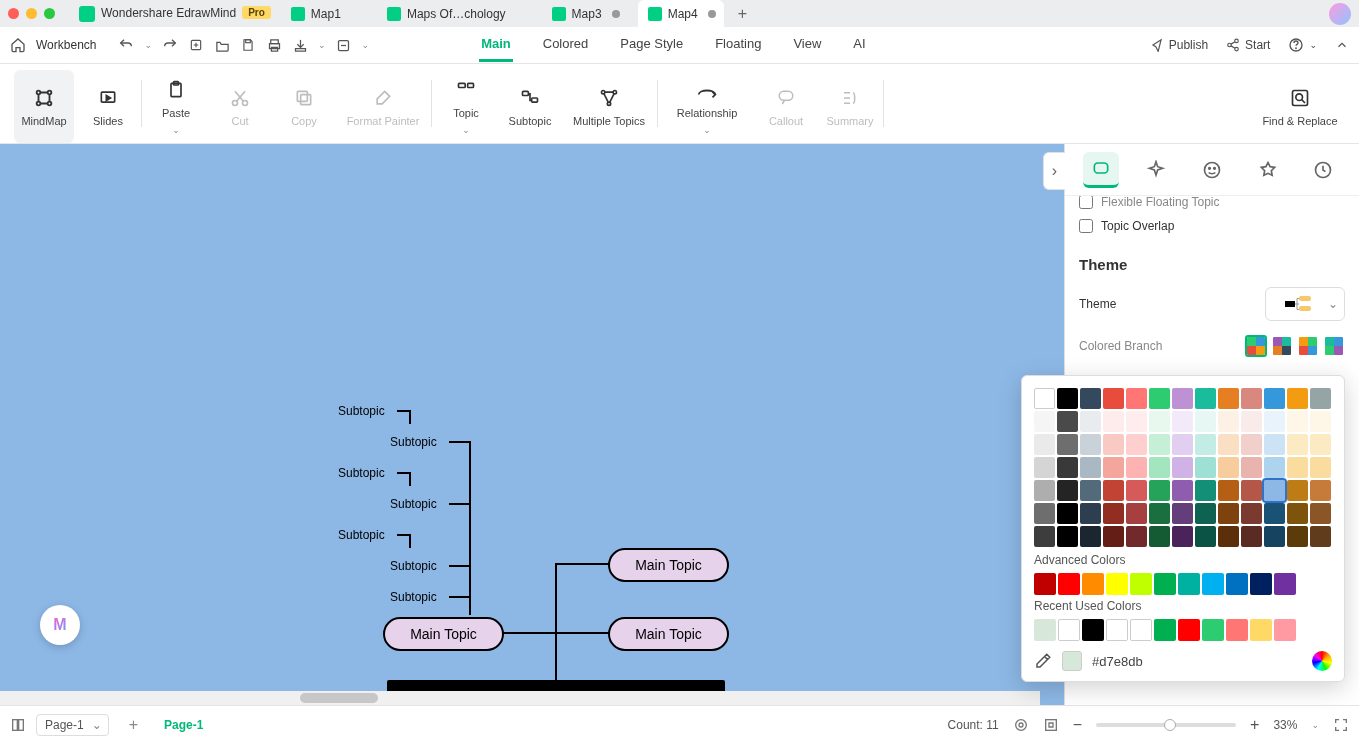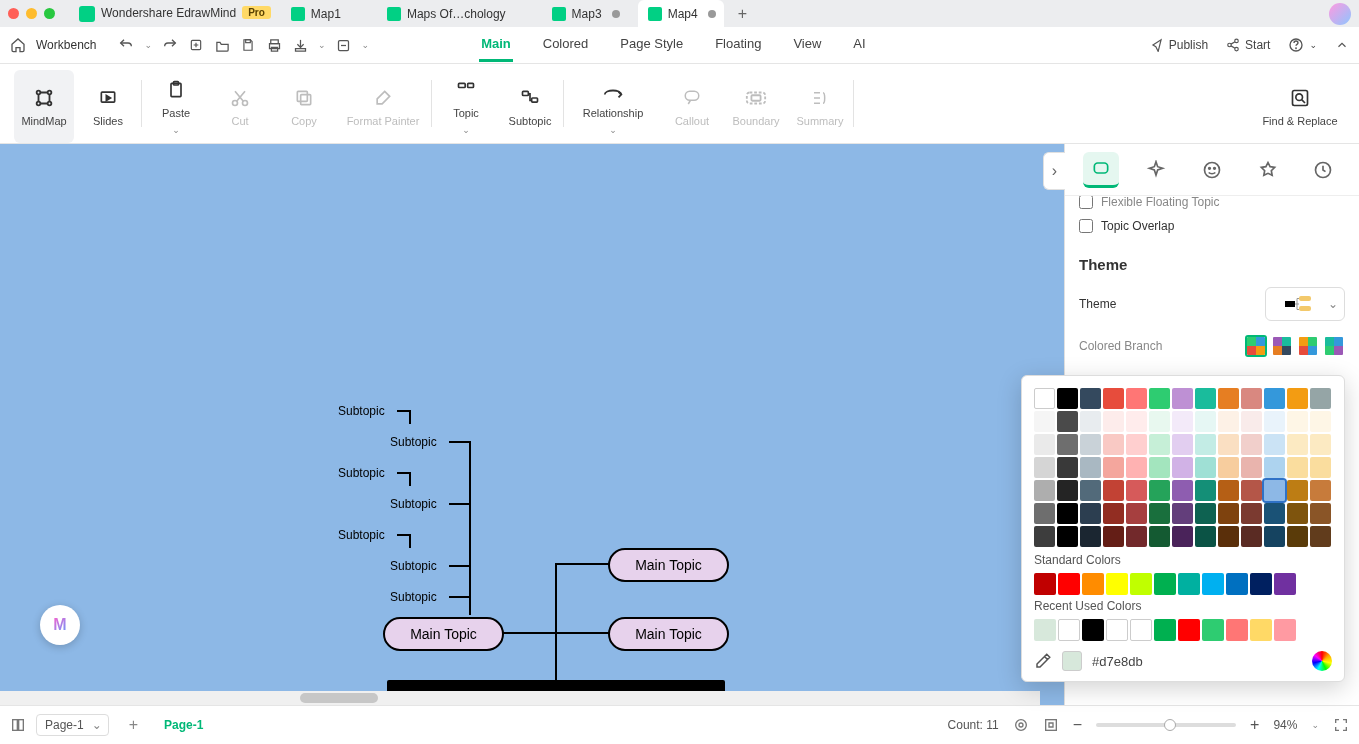--- a/index.html
+++ b/index.html
@@ -322,49 +322,51 @@
     <div class="rbtn">
         <span class="bi">
           <svg width="22" height="20" viewBox="0 0 24 24" fill="none" stroke="#333" stroke-width="2">
             <rect x="3" y="4" width="7" height="5" rx="1"></rect>
             <rect x="14" y="12" width="7" height="5" rx="1"></rect>
             <path d="M10 7h2v8h2"></path>
           </svg>
         </span>
         <span>Subtopic</span>
       </div>
+    <div class="rbtn wide">
+        <span class="bi">
+          <svg width="22" height="20" viewBox="0 0 24 24" fill="none" stroke="#333" stroke-width="2">
+            <circle cx="5" cy="5" r="2"></circle>
+            <circle cx="19" cy="5" r="2"></circle>
+            <circle cx="12" cy="19" r="2"></circle>
+            <path d="M7 5h10M6 7l5 10M18 7l-5 10"></path>
+          </svg>
+        </span>
+        <span>Multiple Topics</span>
+      </div>
   </div>
   <div class="rgroup">
     <div class="rbtn wide">
         <span class="bi">
           <svg width="22" height="16" viewBox="0 0 24 16" fill="none" stroke="#333" stroke-width="2">
             <path d="M3 13c0-6 18-6 18 0"></path>
             <path d="M18 10l3 3-3 3"></path>
           </svg>
         </span>
         <span>Relationship</span>
         <span style="font-size:9px;color:#888;">⌄</span>
       </div>
     <div class="rbtn dis">
         <span class="bi">
           <svg width="20" height="18" viewBox="0 0 24 24" fill="none" stroke="currentColor" stroke-width="2">
             <rect x="3" y="3" width="18" height="12" rx="6"></rect>
             <path d="M10 15l-3 5"></path>
           </svg>
         </span>
         <span>Callout</span>
-      </div>
-    <div class="rbtn dis">
-        <span class="bi">
-          <svg width="22" height="16" viewBox="0 0 24 16" fill="none" stroke="currentColor" stroke-width="2">
-            <rect x="2" y="2" width="20" height="12" rx="3" stroke-dasharray="3 2"></rect>
-            <rect x="7" y="5" width="10" height="6" rx="1"></rect>
-          </svg>
-        </span>
-        <span>Boundary</span>
       </div>
     <div class="rbtn dis">
         <span class="bi">
           <svg width="20" height="18" viewBox="0 0 24 24" fill="none" stroke="currentColor" stroke-width="2">
             <path d="M4 5h8M4 12h8M4 19h8"></path>
             <path d="M16 5c3 0 3 14 0 14"></path>
           </svg>
         </span>
         <span>Summary</span>
       </div>
@@ -614,21 +616,21 @@
       <div class="sw" style="background: rgb(114, 41, 43);"></div>
       <div class="sw" style="background: rgb(20, 90, 50);"></div>
       <div class="sw" style="background: rgb(74, 35, 90);"></div>
       <div class="sw" style="background: rgb(11, 83, 69);"></div>
       <div class="sw" style="background: rgb(90, 47, 10);"></div>
       <div class="sw" style="background: rgb(90, 43, 35);"></div>
       <div class="sw" style="background: rgb(21, 67, 96);"></div>
       <div class="sw" style="background: rgb(90, 59, 9);"></div>
       <div class="sw" style="background: rgb(97, 60, 28);"></div>
     </div>
-  <div class="pop-label">Standard Colors</div>
+  <div class="pop-label">Advanced Colors</div>
   <div class="std-row" id="std-row">
       <div class="sw" style="background: rgb(192, 0, 0);"></div>
       <div class="sw" style="background: rgb(255, 0, 0);"></div>
       <div class="sw" style="background: rgb(255, 140, 0);"></div>
       <div class="sw" style="background: rgb(255, 255, 0);"></div>
       <div class="sw" style="background: rgb(192, 255, 0);"></div>
       <div class="sw" style="background: rgb(0, 176, 80);"></div>
       <div class="sw" style="background: rgb(0, 176, 160);"></div>
       <div class="sw" style="background: rgb(0, 176, 240);"></div>
       <div class="sw" style="background: rgb(0, 112, 192);"></div>
@@ -683,21 +685,21 @@
         <svg width="16" height="16" viewBox="0 0 24 24" fill="none" stroke="#777" stroke-width="2">
           <rect x="4" y="4" width="16" height="16"></rect>
           <path d="M9 9h6v6H9z"></path>
         </svg>
       </span>
     <span style="font-size:16px;">−</span>
     <div class="zoom-slider">
         <div class="knob"></div>
       </div>
     <span style="font-size:16px;">+</span>
-    <span>94%</span>
+    <span>33%</span>
     <span style="font-size:9px;color:#888;">⌄</span>
     <span>
         <svg width="16" height="16" viewBox="0 0 24 24" fill="none" stroke="#777" stroke-width="2">
           <path d="M4 9V4h5M20 9V4h-5M4 15v5h5M20 15v5h-5"></path>
         </svg>
       </span>
   </div>
 </div>
 
 </body></html>

